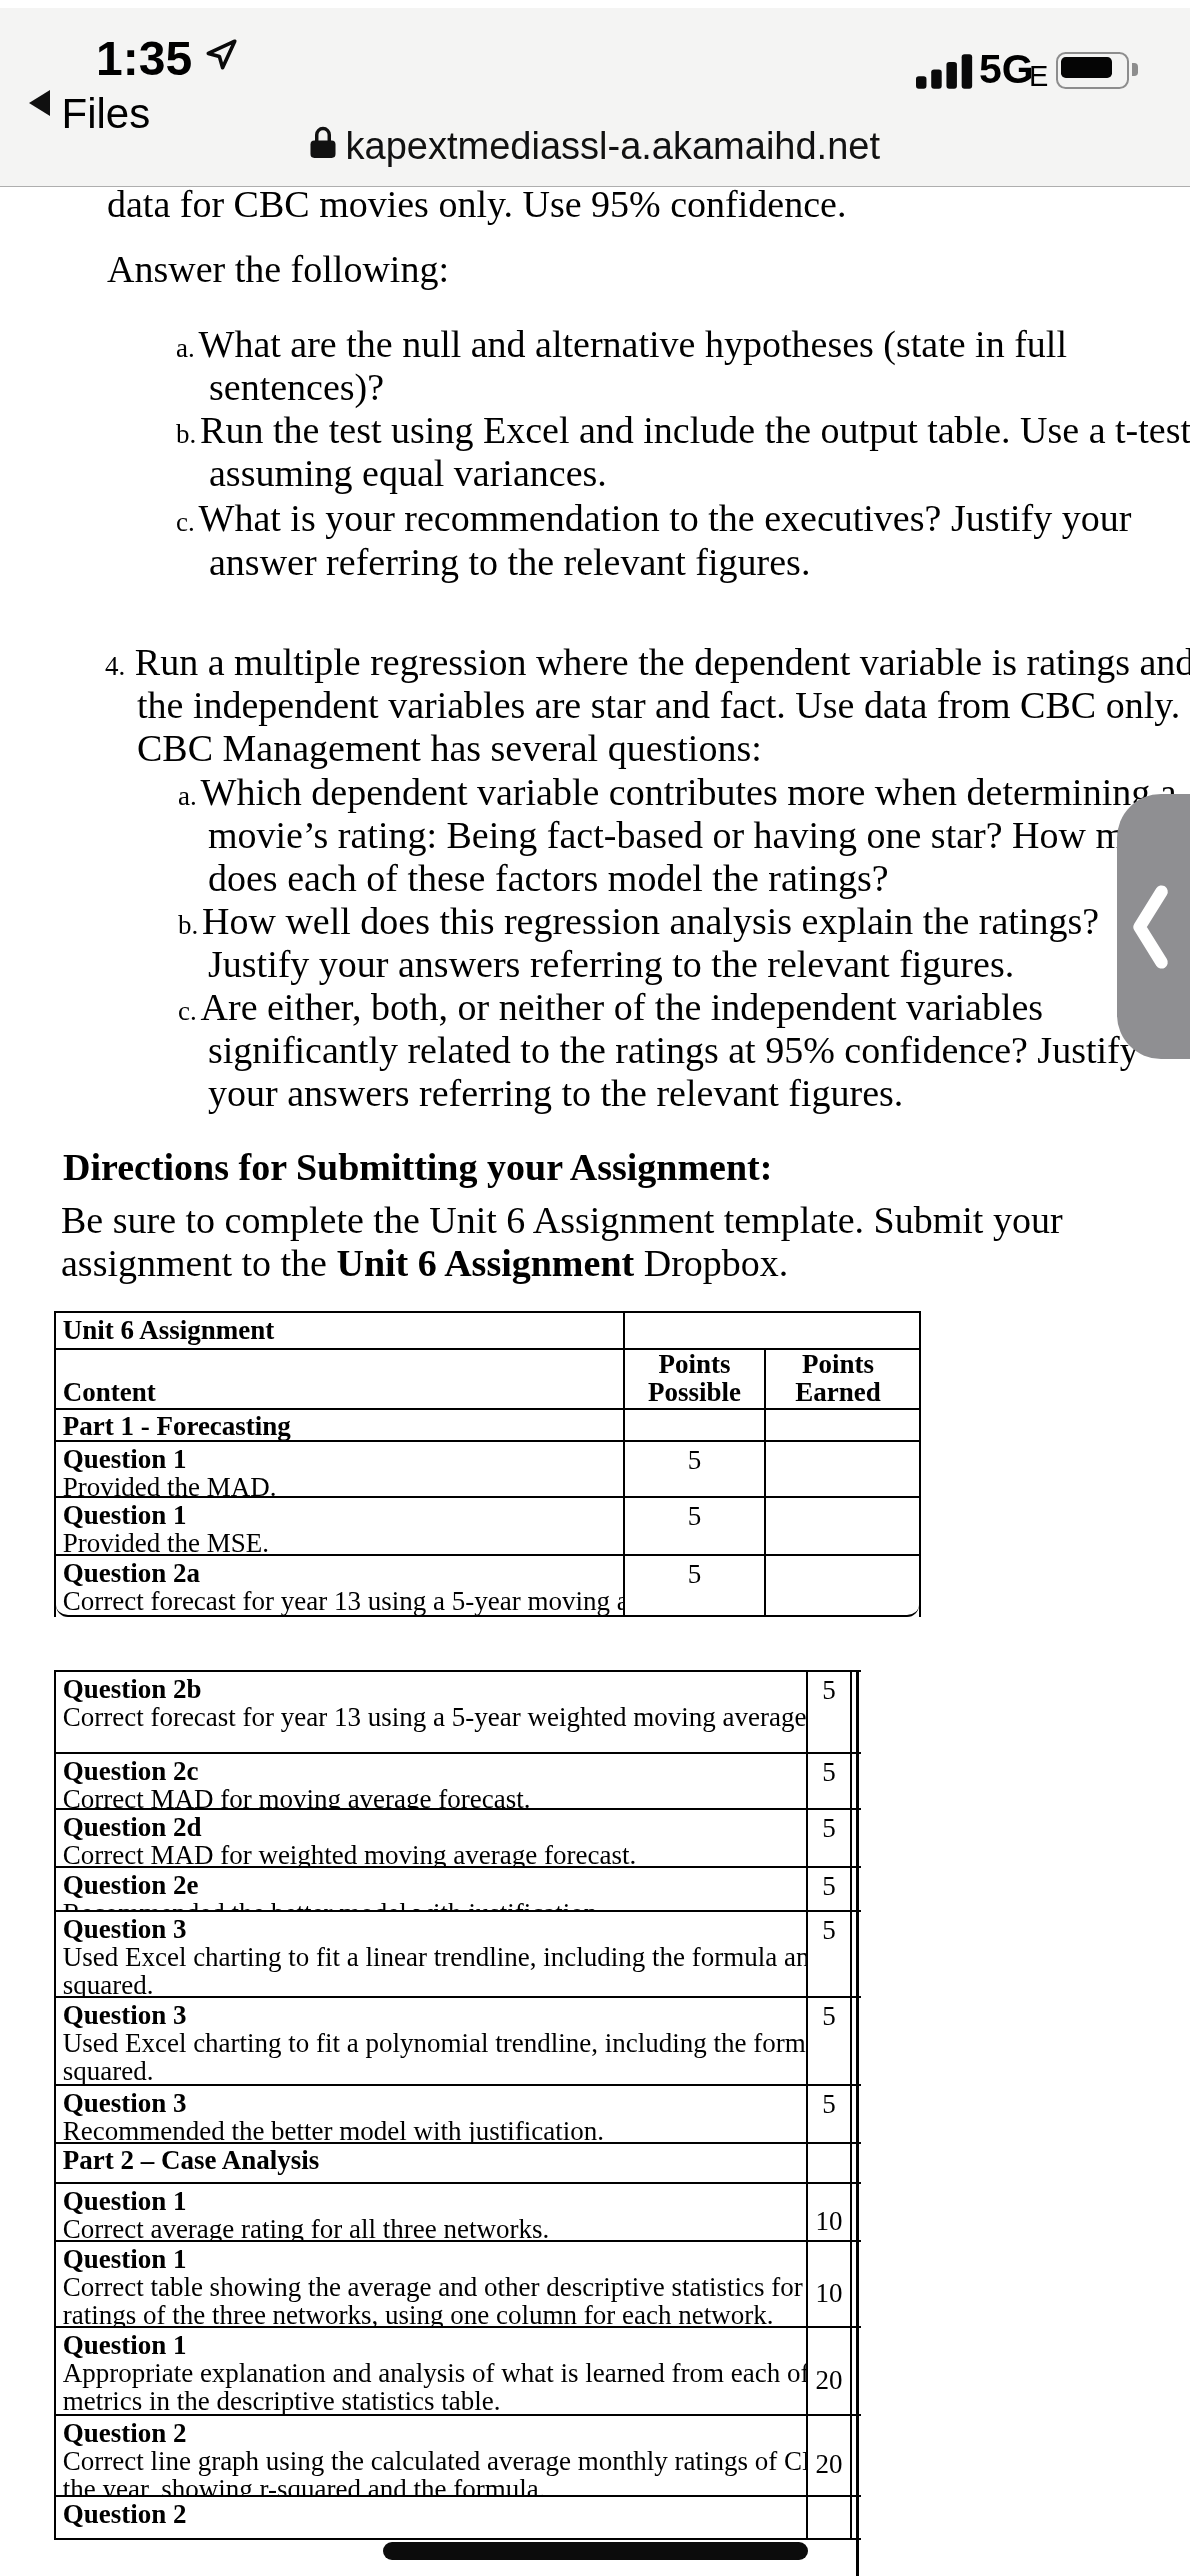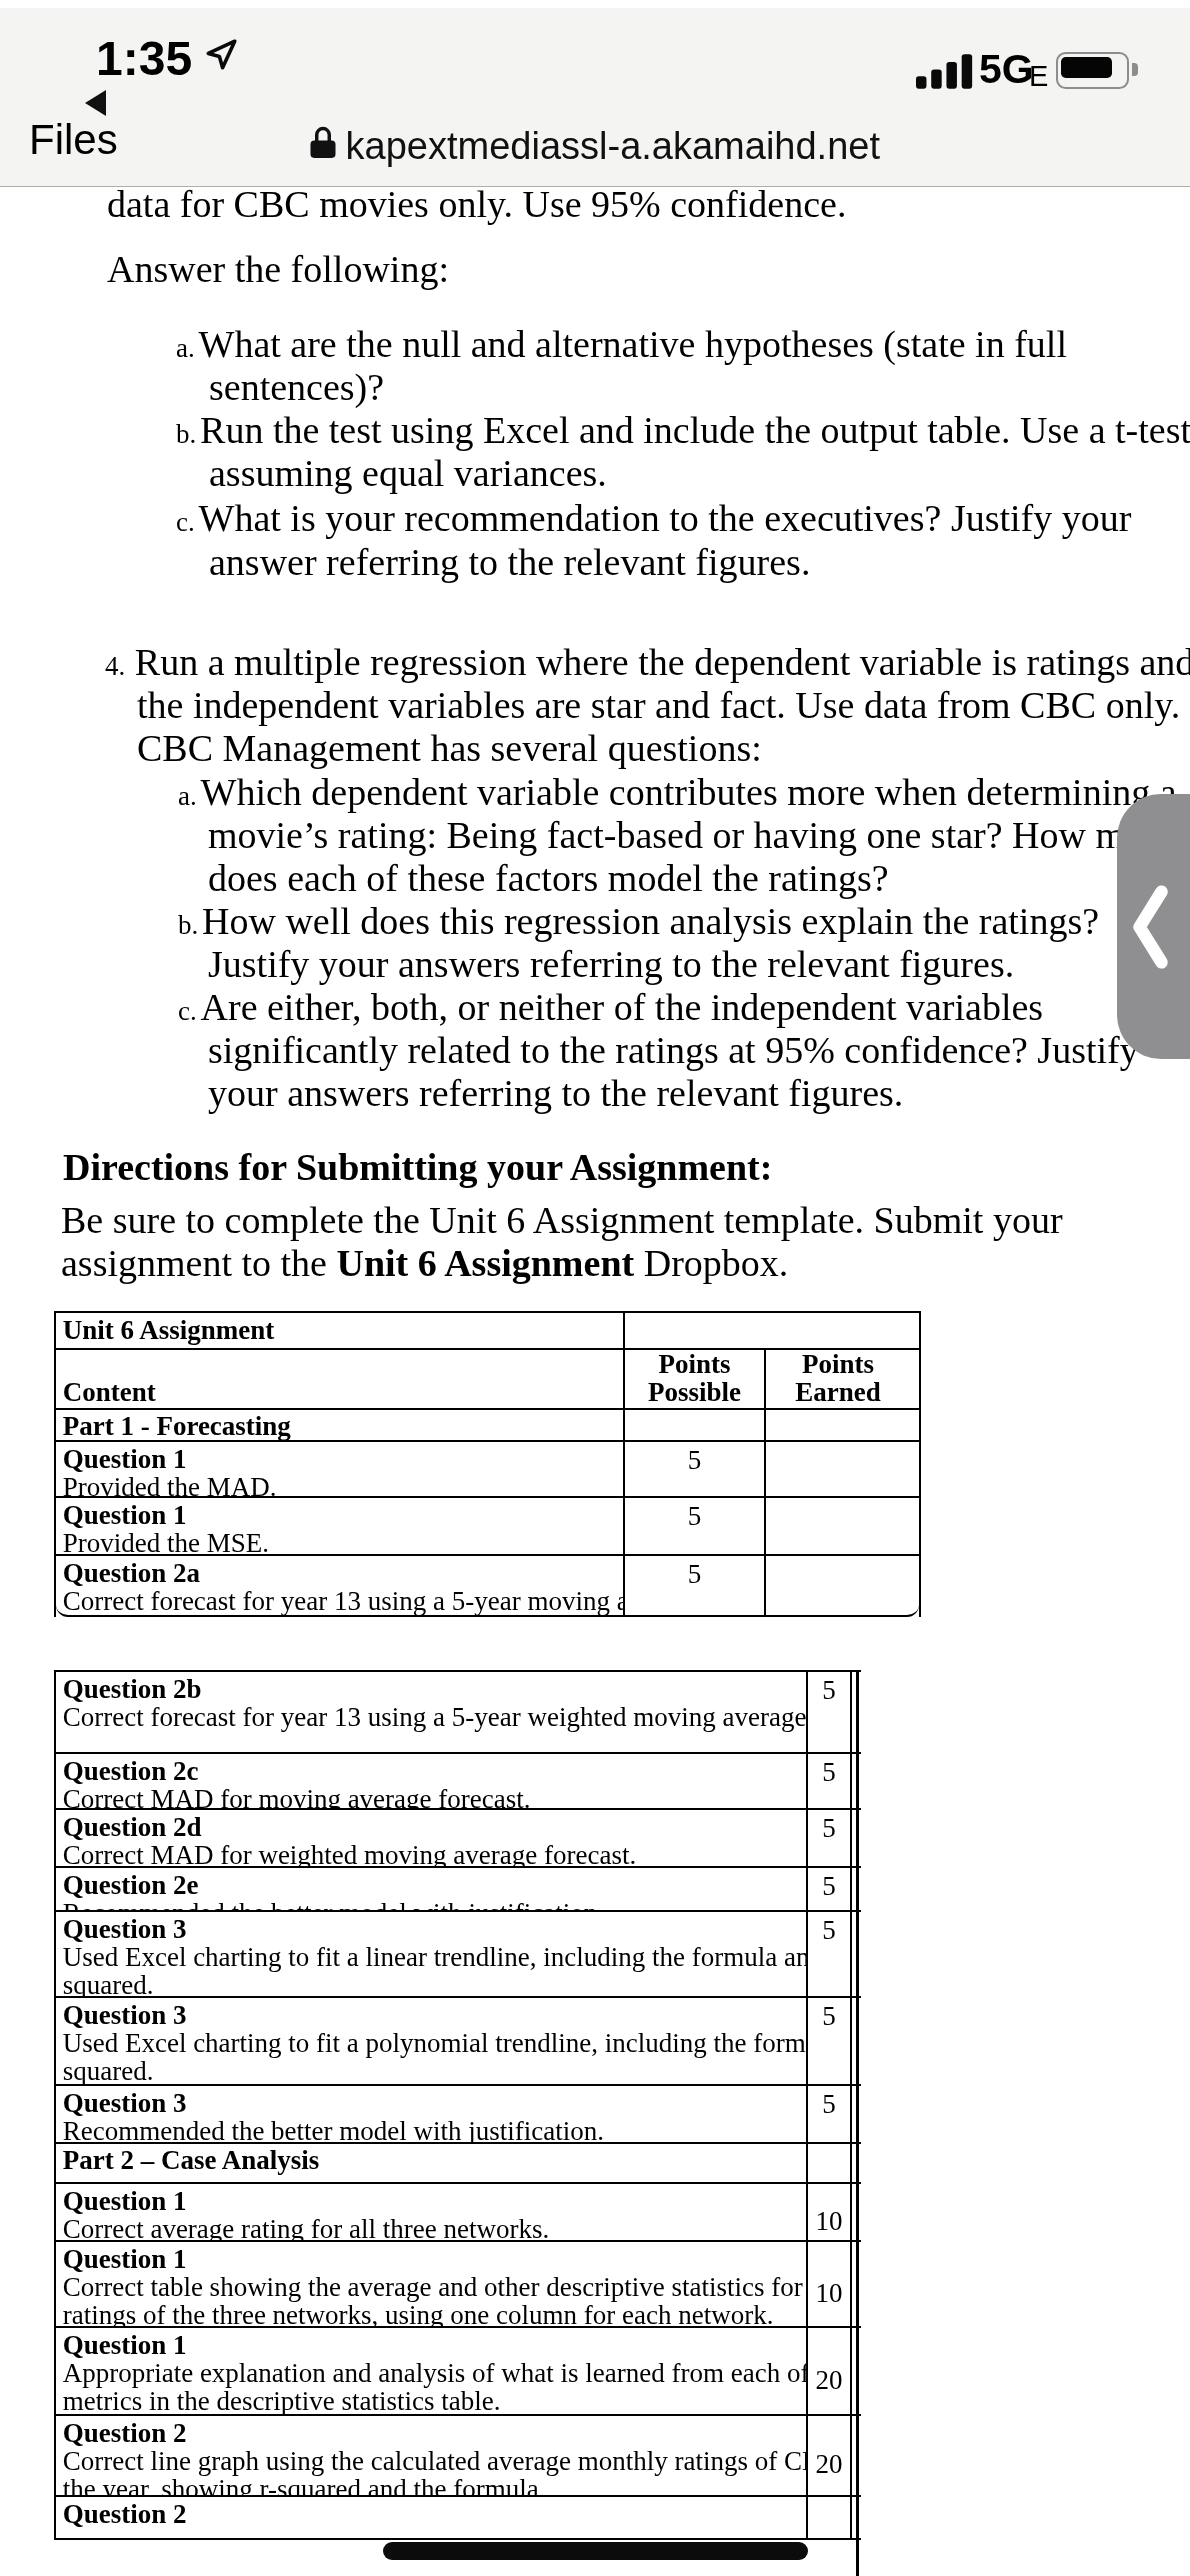--- a/index.html
+++ b/index.html
@@ -8,21 +8,21 @@
     background:#ffffff;font-family:"Liberation Serif",serif;color:#000;
   }
   
   .topbar{
     position:absolute;left:0;top:0;width:1190px;height:178px;
     background:#f4f4f3;border-bottom:1.9px solid #aeaeae;
     font-family:"Liberation Sans",sans-serif;z-index:20;margin-top:8px;
   }
   .time{position:absolute;left:96px;top:23px;font-size:48px;font-weight:700;letter-spacing:0px;}
   .nav-arrow{position:absolute;left:203px;top:29px;}
-  .back{position:absolute;left:29px;top:82px;display:flex;align-items:flex-end;font-size:42px;flex-direction:column;}
+  .back{position:absolute;left:29px;top:82px;display:flex;align-items:flex-start;font-size:42px;}
   .back-tri{width:0;height:0;border-top:13.4px solid transparent;border-bottom:13.4px solid transparent;
     border-right:21px solid #101010;margin-right:11.5px;}
   .sig{position:absolute;left:916px;top:46px;}
   .tech{position:absolute;left:979px;top:38px;font-size:41px;font-weight:700;}
   .tech-sub{position:absolute;left:1029px;top:52px;font-size:29px;font-weight:500;}
   .batt{position:absolute;left:1056px;top:44px;width:69px;height:33px;
     border:2.9px solid #8d8d8d;border-radius:9.6px;}
   .batt-fill{position:absolute;left:2.9px;top:2.9px;width:51px;height:21px;border-radius:4.8px;background:#050505;}
   .batt-tip{position:absolute;left:1132px;top:55px;width:5.8px;height:12.5px;background:#8d8d8d;border-radius:0 3.8px 3.8px 0;}
   .urlrow{position:absolute;left:0;top:117px;width:1190px;display:flex;justify-content:center;

